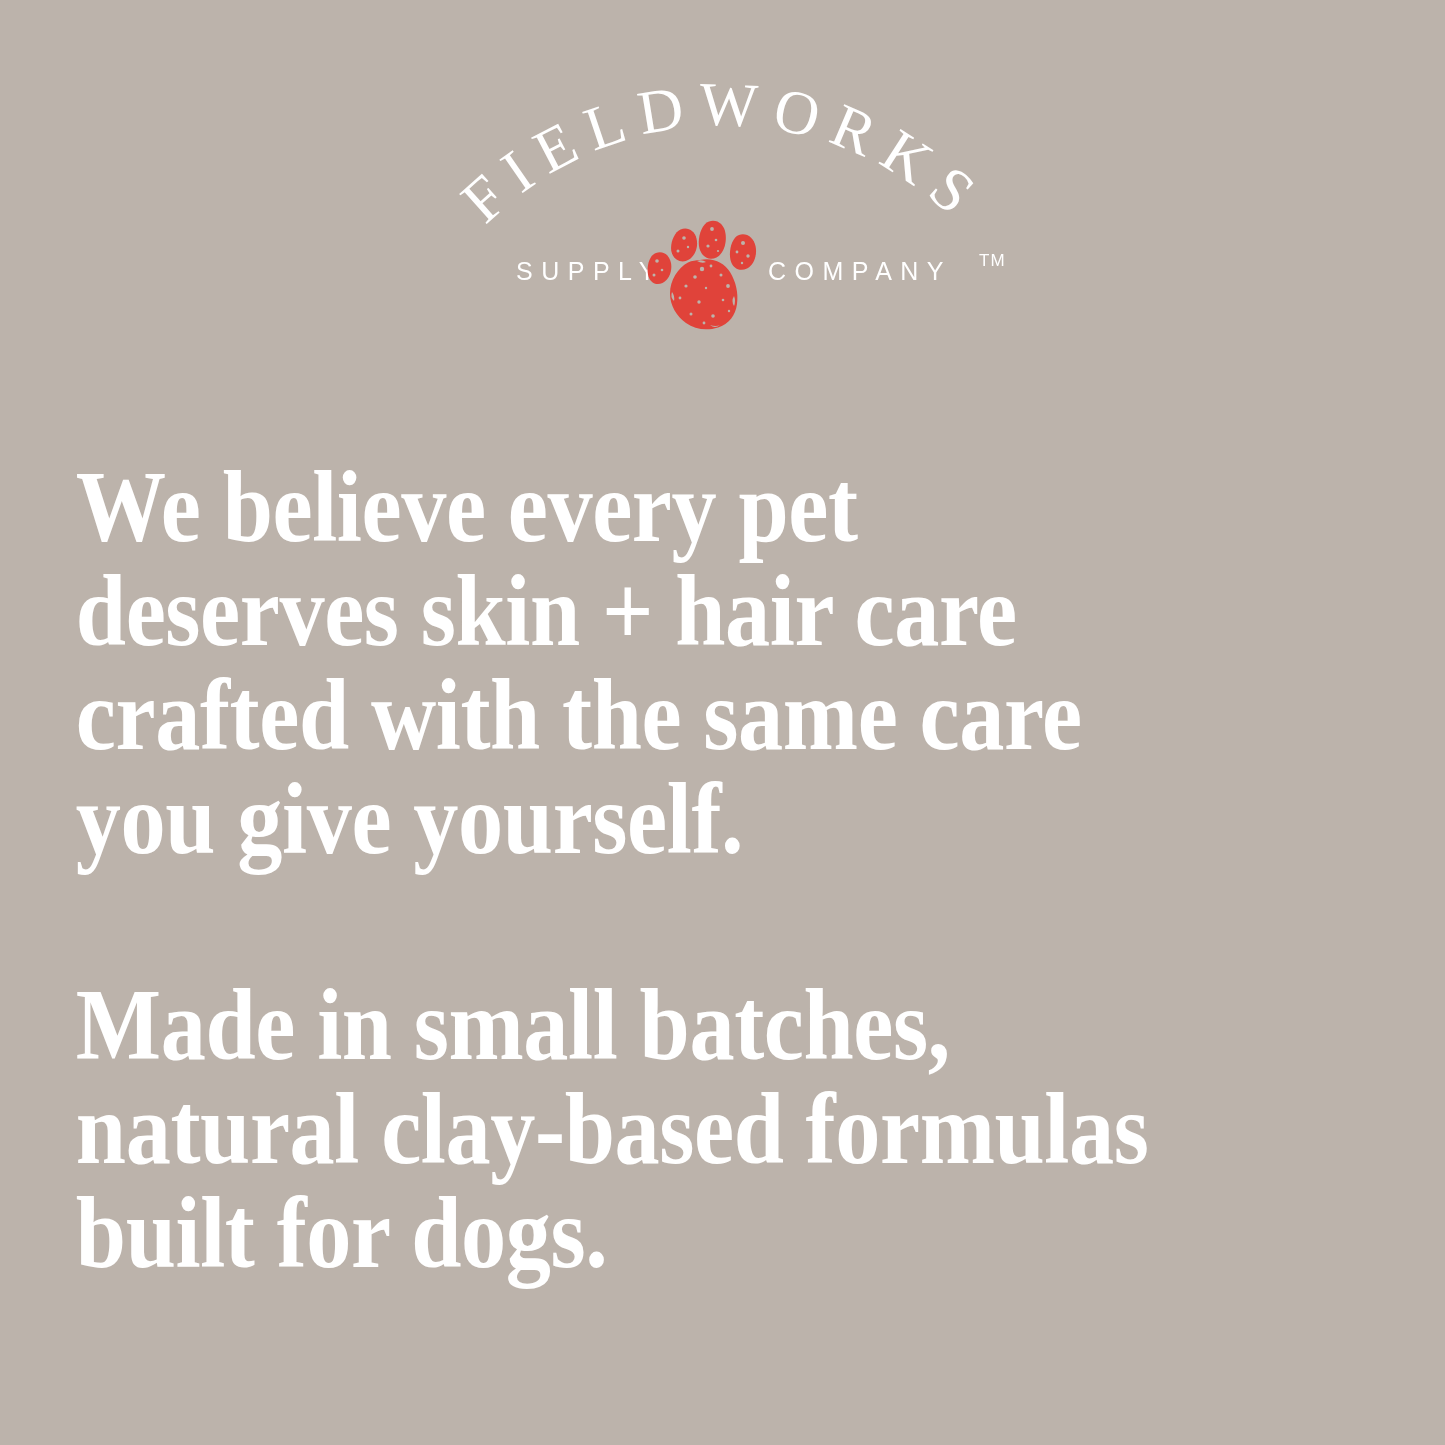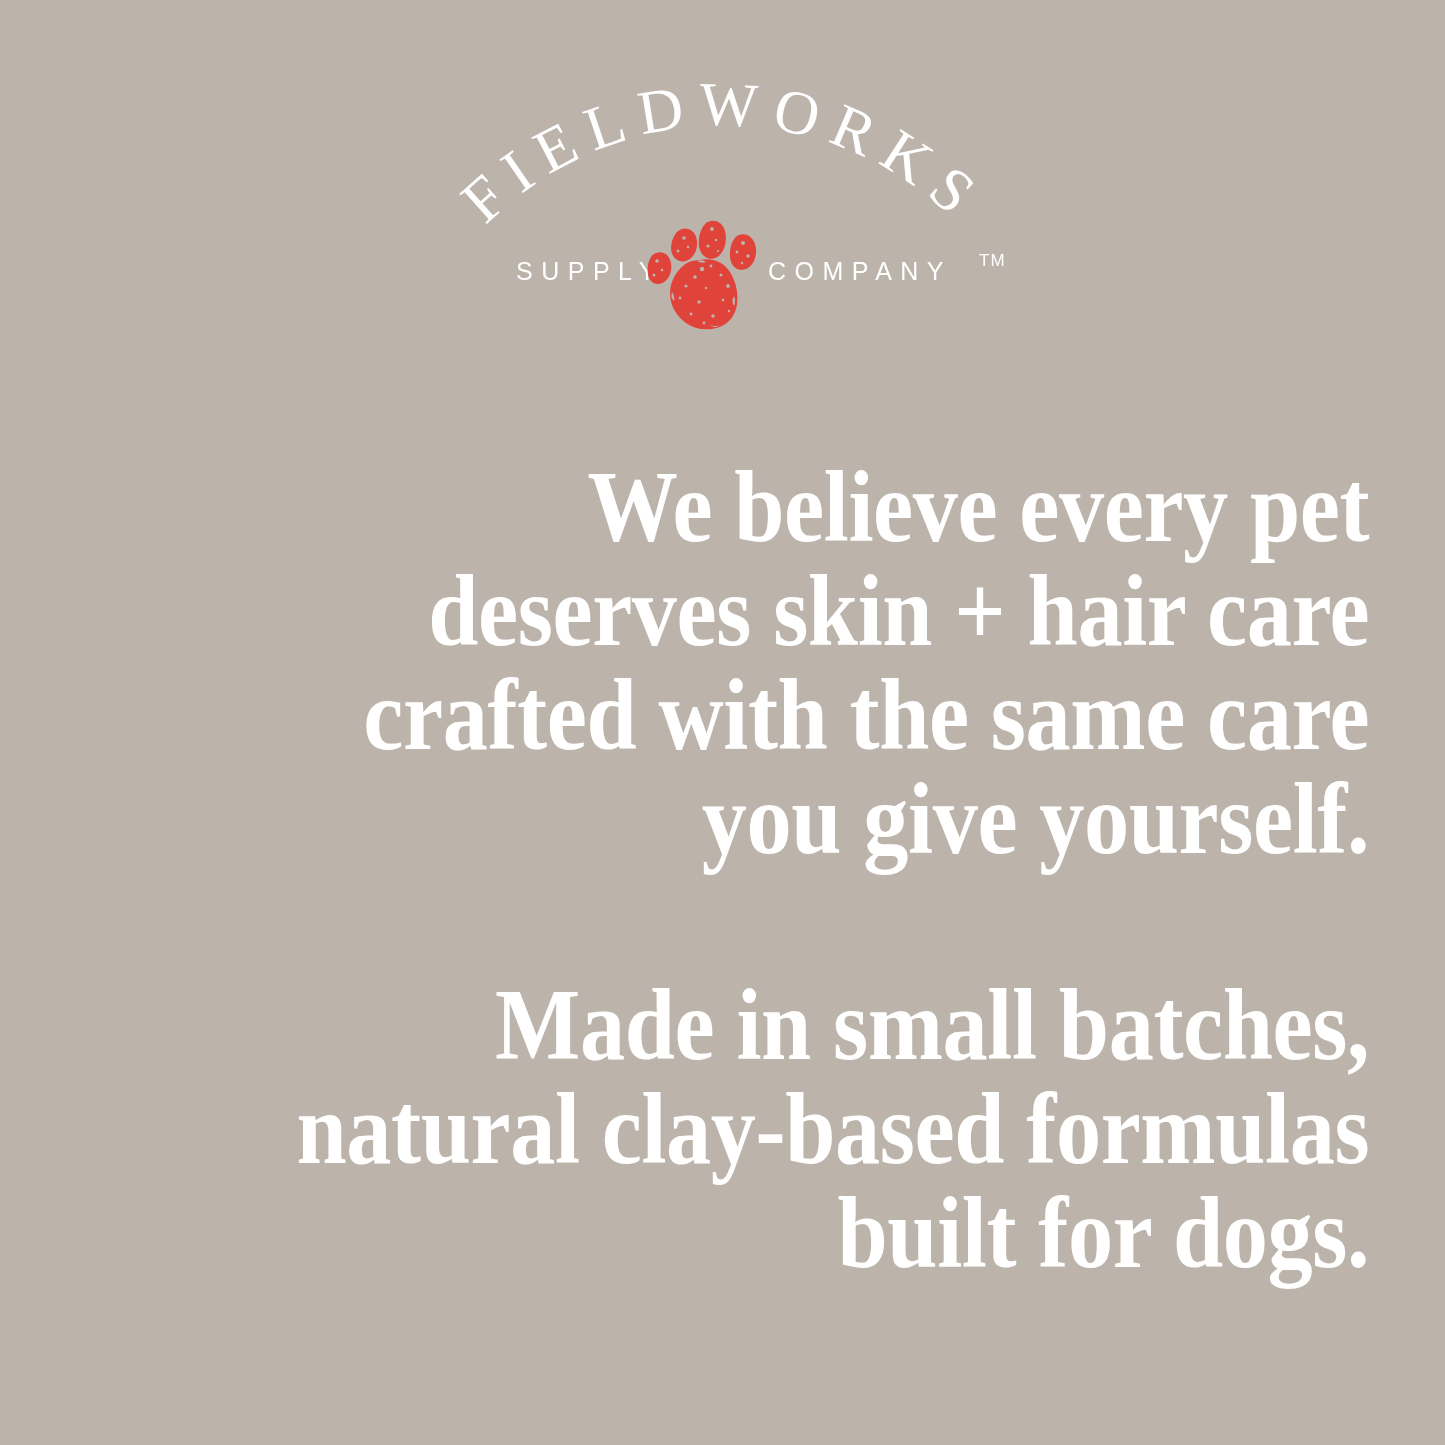--- a/index.html
+++ b/index.html
@@ -65,21 +65,21 @@
   .paw-speck {
     fill: #bcb3ab;
   }
 
   
   #copy-block {
     position: absolute;
     top: 455px;
     left: 0;
     width: 1445px;
-    text-align: right;
+    text-align: left;
   }
   .para {
     color: #ffffff;
     font-family: "Liberation Serif", "DejaVu Serif", serif;
     font-weight: 700;
     font-size: 101px;
     line-height: 1.03;
     letter-spacing: -0.5px;
     margin: 0;
     padding: 0;

